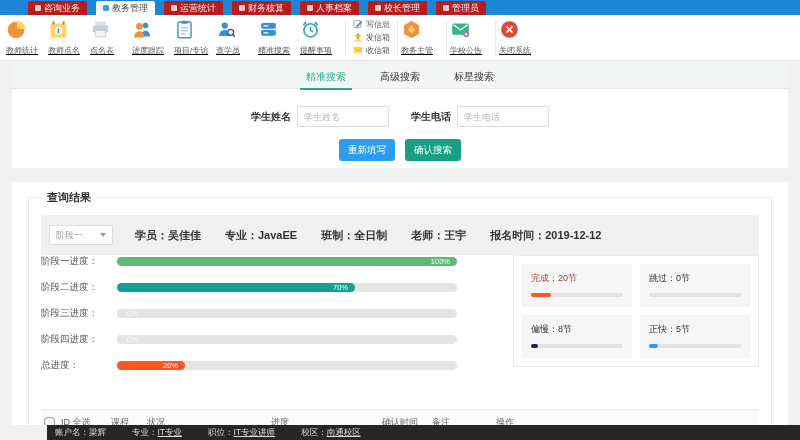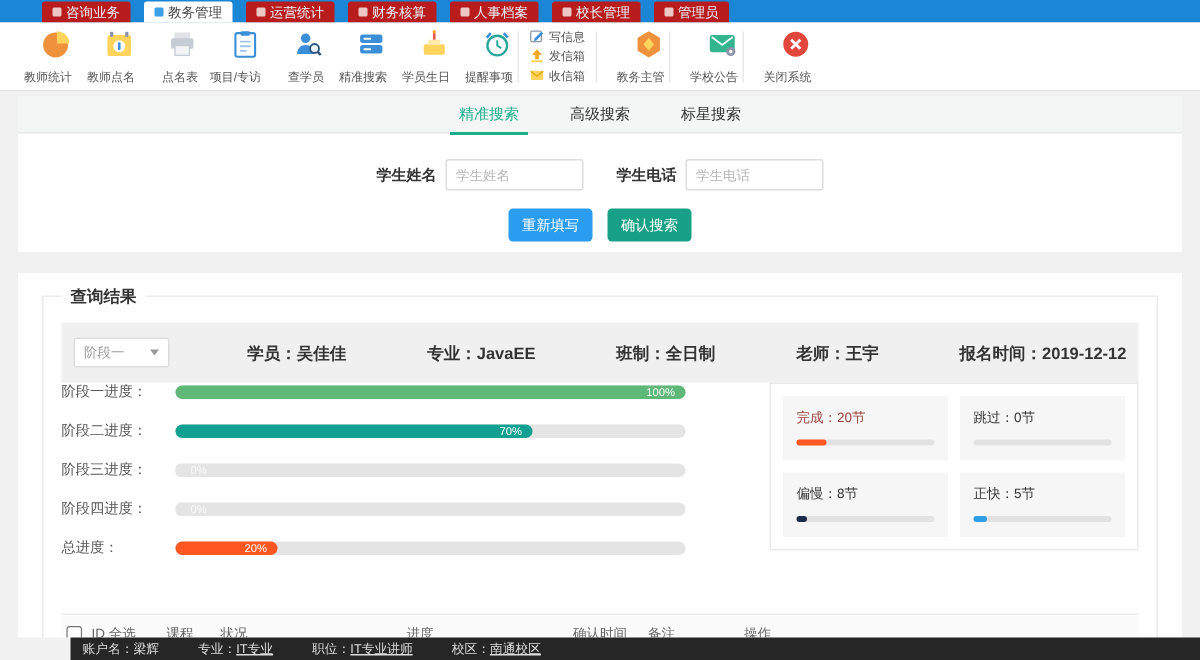--- a/index.html
+++ b/index.html
@@ -8,21 +8,21 @@
 
   
   .topbar { position:absolute; top:0; left:0; right:0; height:15px; background:#1b86d6; display:flex; align-items:flex-end; padding-left:28px; gap:9px; }
   .toptab { height:14px; padding:0 7px; font-size:9px; color:#eaf4fc; background:#b91c1c; border-radius:2px 2px 0 0; display:flex; align-items:center; gap:3px; cursor:pointer; white-space:nowrap; }
   .toptab.active { background:#fff; color:#444; }
   .tab-ico { width:6px; height:6px; border-radius:1px; background:rgba(255,255,255,.75); flex:0 0 auto; }
   .toptab.active .tab-ico { background:#3aa0e8; }
 
   
   .toolbar { position:absolute; top:15px; left:0; right:0; height:46px; background:#fff; border-bottom:1px solid #e3e3e3; display:flex; align-items:center; padding-left:6px; }
-  .tool-item { width:42px; display:flex; flex-direction:column; align-items:flex-end; gap:1px; cursor:pointer; }
+  .tool-item { width:42px; display:flex; flex-direction:column; align-items:flex-start; gap:1px; cursor:pointer;text-decoration:underline; }
   .tool-item svg { width:21px; height:21px; }
   .tool-label { font-size:8px; color:#555; white-space:nowrap; }
   .v-div { width:1px; height:34px; background:#e8e8e8; margin:0 3px; flex:0 0 auto; }
   .mail-group { display:flex; flex-direction:column; gap:1px; padding:0 4px; }
   .mail-item { display:flex; align-items:center; gap:3px; font-size:8px; color:#555; cursor:pointer; }
   .mail-item svg { width:10px; height:10px; }
 
   
   .search-panel { position:absolute; left:12px; right:12px; top:64px; height:104px; background:#fff; }
   .search-tabs { height:25px; background:#f3f6f4; border-bottom:1px solid #e7e7e7; display:flex; justify-content:center; align-items:center; gap:34px; }
@@ -36,21 +36,21 @@
   .form-input::placeholder { color:#b5b5b5; }
   .search-btns { display:flex; justify-content:center; gap:10px; margin-top:12px;align-items:flex-end; }
   .btn { height:22px; padding:0 9px; border:none; border-radius:3px; color:#fff; font-size:9.5px; cursor:pointer; }
   .btn-reset { background:#2b9df0; }
   .btn-submit { background:#17a085; }
 
   
   .results-panel { position:absolute; left:12px; right:12px; top:182px; bottom:15px; background:#fff; overflow:hidden; }
   .results-box { margin:8px 16px 0; border:1px solid #eaeaea; padding:4px 12px 0; }
   .results-box legend { font-size:11px; font-weight:bold; color:#333; padding:0 6px; }
-  .info-bar { background:#f0f0f0; height:40px; display:flex; align-items:center; padding:0 8px; margin-top:6px;justify-content:space-between; }
+  .info-bar { background:#f0f0f0; height:40px; display:flex; align-items:center; padding:0 8px; margin-top:6px; }
   .stage-select { width:64px; height:20px; background:#fff; border:1px solid #ddd; border-radius:2px; display:flex; align-items:center; justify-content:space-between; padding:0 6px; font-size:9px; color:#999; cursor:pointer; }
   .caret { width:0; height:0; border-left:3.5px solid transparent; border-right:3.5px solid transparent; border-top:4px solid #999; }
   .info-item { font-size:11px; font-weight:bold; color:#333; margin-left:24px; white-space:nowrap; }
   .content-row { display:flex; }
   .progress-col { flex:1; padding-right:56px; }
   .p-row { display:flex; align-items:center; margin-bottom:13px; }
   .p-label { width:76px; font-size:9.5px; color:#555; flex:0 0 auto; }
   .p-track { flex:1; height:9px; background:#e4e4e4; border-radius:5px; position:relative; }
   .p-fill { height:9px; border-radius:5px; color:#fff; font-size:7.5px; line-height:9px; text-align:right; padding-right:7px; overflow:hidden; white-space:nowrap; }
   .p-zero-label { position:absolute; left:10px; top:0; line-height:9px; font-size:7.5px; color:#fafafa; }
@@ -126,20 +126,29 @@
   <div class="tool-item">
     <span><svg viewBox="0 0 24 24">
           <rect x="6" y="3" width="12" height="5" fill="#dfe3e8"></rect>
           <rect x="3.5" y="7.5" width="17" height="8" rx="1.5" fill="#c6ccd4"></rect>
           <rect x="6.5" y="13" width="11" height="7.5" fill="#f2f4f6" stroke="#c6ccd4"></rect>
         </svg></span>
     <span class="tool-label">点名表</span>
   </div>
   <div class="tool-item">
     <span><svg viewBox="0 0 24 24">
+          <circle cx="15.5" cy="7.5" r="3.2" fill="#3b8fd8"></circle>
+          <path d="M10.5 20 c0-4 2-6.5 5-6.5 s5 2.5 5 6.5 z" fill="#3b8fd8"></path>
+          <circle cx="8.5" cy="8.5" r="3.8" fill="#f0913b"></circle>
+          <path d="M2.5 21 c0-4.5 2.5-7 6-7 s6 2.5 6 7 z" fill="#f0913b"></path>
+        </svg></span>
+    <span class="tool-label">进度跟踪</span>
+  </div>
+  <div class="tool-item">
+    <span><svg viewBox="0 0 24 24">
           <rect x="4.5" y="3.5" width="15" height="18" rx="1.5" fill="#fff" stroke="#3b8fd8" stroke-width="1.6"></rect>
           <rect x="8.5" y="2" width="7" height="3.5" rx="1" fill="#3b8fd8"></rect>
           <line x1="8" y1="10" x2="16" y2="10" stroke="#9fc5e8" stroke-width="1.4"></line>
           <line x1="8" y1="13.5" x2="16" y2="13.5" stroke="#9fc5e8" stroke-width="1.4"></line>
           <line x1="8" y1="17" x2="13" y2="17" stroke="#9fc5e8" stroke-width="1.4"></line>
         </svg></span>
     <span class="tool-label">项目/专访</span>
   </div>
   <div class="tool-item">
     <span><svg viewBox="0 0 24 24">
@@ -151,29 +160,20 @@
     <span class="tool-label">查学员</span>
   </div>
   <div class="tool-item">
     <span><svg viewBox="0 0 24 24">
           <rect x="3.5" y="4.5" width="17" height="6.5" rx="2" fill="#3b8fd8"></rect>
           <rect x="3.5" y="12.5" width="17" height="6.5" rx="2" fill="#3b8fd8"></rect>
           <rect x="6" y="7" width="6" height="1.6" rx=".8" fill="#fff"></rect>
           <rect x="6" y="15" width="6" height="1.6" rx=".8" fill="#fff"></rect>
         </svg></span>
     <span class="tool-label">精准搜索</span>
-  </div>
-  <div class="tool-item">
-    <span><svg viewBox="0 0 24 24">
-          <rect x="4" y="12" width="16" height="8" rx="1.5" fill="#ffd35c"></rect>
-          <rect x="7.5" y="8.5" width="9" height="4" rx="1" fill="#ffe9a8"></rect>
-          <rect x="11" y="3.5" width="2" height="5" fill="#e8584a"></rect>
-          <circle cx="12" cy="2.5" r="1.3" fill="#f5a623"></circle>
-        </svg></span>
-    <span class="tool-label">学员生日</span>
   </div>
   <div class="tool-item">
     <span><svg viewBox="0 0 24 24">
           <circle cx="12" cy="13" r="7.5" fill="#fff" stroke="#2aa79b" stroke-width="1.8"></circle>
           <path d="M12 9 v4 l3 2" stroke="#2aa79b" stroke-width="1.5" fill="none"></path>
           <path d="M4 7 L7 3.5" stroke="#3b8fd8" stroke-width="2"></path>
           <path d="M20 7 L17 3.5" stroke="#3b8fd8" stroke-width="2"></path>
         </svg></span>
     <span class="tool-label">提醒事项</span>
   </div>

